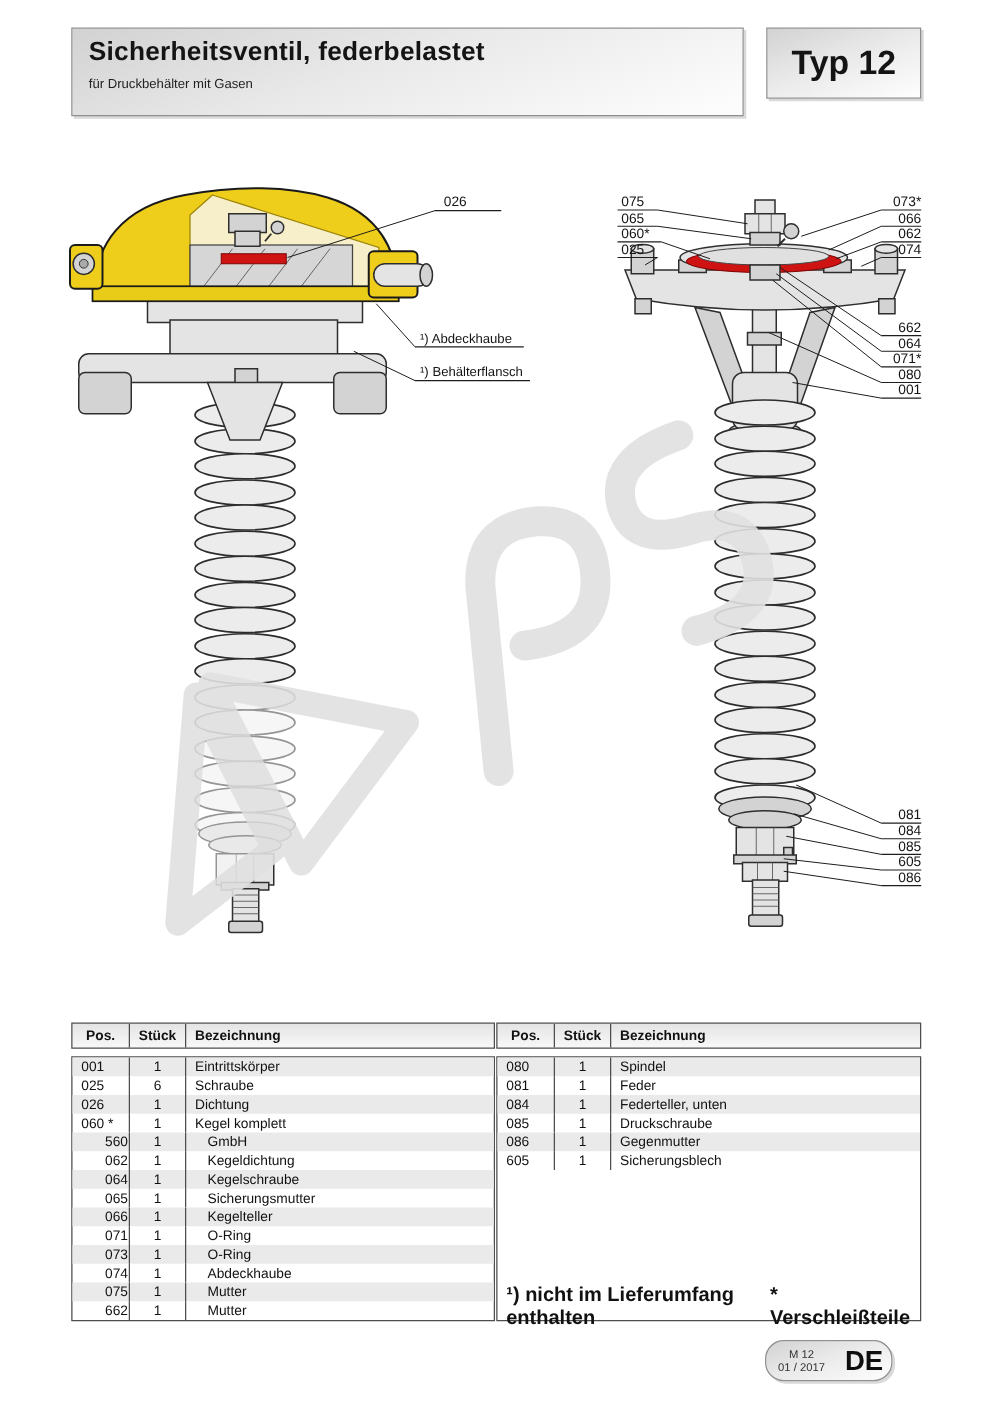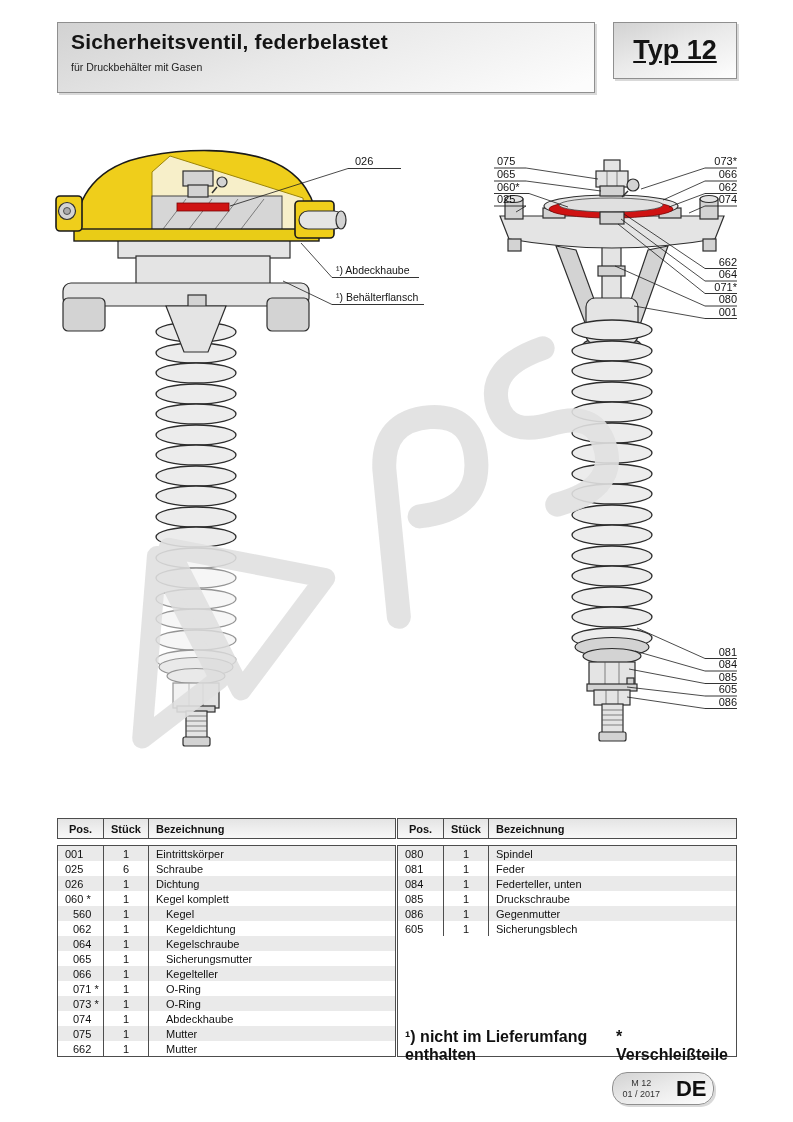--- a/index.html
+++ b/index.html
@@ -5,21 +5,21 @@
   html,body{margin:0;padding:0;background:#ffffff;}
   .page{position:relative;width:793px;height:1122px;background:#fff;overflow:hidden;
         font-family:"Liberation Sans",sans-serif;color:#111;}
   .gbox{position:absolute;box-sizing:border-box;border:1px solid #8f8f8f;
         background:linear-gradient(160deg,#d2d2d2 0%,#e9e9e9 45%,#fcfcfc 95%);
         box-shadow:2px 2px 0 #d9d9d9;}
   
   .title-box{left:57px;top:22px;width:538px;height:71px;padding:7px 0 0 13px;}
   .title{font-size:21px;font-weight:bold;color:#141414;letter-spacing:.2px;}
   .subtitle{font-size:10.5px;color:#222;margin-top:7px;}
-  .type-box{left:613px;top:22px;width:124px;height:57px;display:flex;align-items:center;justify-content:center;text-decoration:underline;}
+  .type-box{left:613px;top:22px;width:124px;height:57px;display:flex;align-items:center;justify-content:center;}
   .type-label{font-size:27px;font-weight:bold;color:#141414;}
   
   .draw{position:absolute;left:0;top:0;width:793px;height:1122px;}
   svg text{font-family:"Liberation Sans",sans-serif;}
   .callout{font-size:11px;fill:#141414;}
   .note{font-size:10.5px;fill:#141414;}
   .lead{stroke:#1d1d1d;stroke-width:0.8;}
   .ul{stroke:#1d1d1d;stroke-width:0.9;}
   .metal{fill:#e4e4e4;stroke:#2e2e2e;stroke-width:1.2;}
   .metal2{fill:#d3d3d3;stroke:#2e2e2e;stroke-width:1.2;}
@@ -33,21 +33,21 @@
   .thead{display:grid;grid-template-columns:46px 45px 1fr;height:21px;border:1px solid #4d4d4d;
          background:linear-gradient(#e4e4e4,#f8f8f8);font-weight:bold;box-sizing:border-box;}
   .tbody{margin-top:6px;border:1px solid #4d4d4d;height:212px;box-sizing:border-box;
          display:flex;flex-direction:column;background:#fff;}
   .trow{display:grid;grid-template-columns:46px 45px 1fr;height:15px;flex:0 0 auto;}
   .tbody .trow:nth-child(odd){background:#eaeaea;}
   .tcell{display:flex;align-items:center;box-sizing:border-box;white-space:nowrap;overflow:hidden;}
   .c-pos{border-right:1px solid #4d4d4d;padding-left:7px;}
   .c-qty{border-right:1px solid #4d4d4d;justify-content:center;}
   .c-name{padding-left:7px;}
-  .trow.indent .c-pos{padding-left:15px;}
+  .trow.indent .c-pos{padding-left:26px;}
   .trow.indent .c-name{padding-left:17px;}
   .thead .c-pos{padding-left:0;justify-content:center;}
   .footnote{margin-top:auto;display:flex;justify-content:space-between;align-items:center;
             height:17px;padding:0 8px 2px 7px;font-size:16px;font-weight:bold;}
   
   .footer-left{left:57px;top:1072px;width:539px;height:33px;display:flex;align-items:center;}
   .company{font-size:15px;font-weight:bold;padding-left:12px;color:#0e0e0e;letter-spacing:.2px;}
   .web{margin-left:auto;display:flex;align-items:center;gap:6px;padding-right:12px;font-size:12px;color:#222;}
   .footer-right{left:612px;top:1072px;width:102px;height:33px;display:flex;align-items:stretch;border-radius:15px;}
   .doc-meta{flex:1.3;display:flex;flex-direction:column;align-items:center;justify-content:center;
@@ -311,21 +311,21 @@
           <div class="tcell c-name">Dichtung</div>
         </div>
         <div class="trow">
           <div class="tcell c-pos">060 *</div>
           <div class="tcell c-qty">1</div>
           <div class="tcell c-name">Kegel komplett</div>
         </div>
         <div class="trow indent">
           <div class="tcell c-pos">560</div>
           <div class="tcell c-qty">1</div>
-          <div class="tcell c-name">Kegel</div>
+          <div class="tcell c-name">GmbH</div>
         </div>
         <div class="trow indent">
           <div class="tcell c-pos">062</div>
           <div class="tcell c-qty">1</div>
           <div class="tcell c-name">Kegeldichtung</div>
         </div>
         <div class="trow indent">
           <div class="tcell c-pos">064</div>
           <div class="tcell c-qty">1</div>
           <div class="tcell c-name">Kegelschraube</div>

